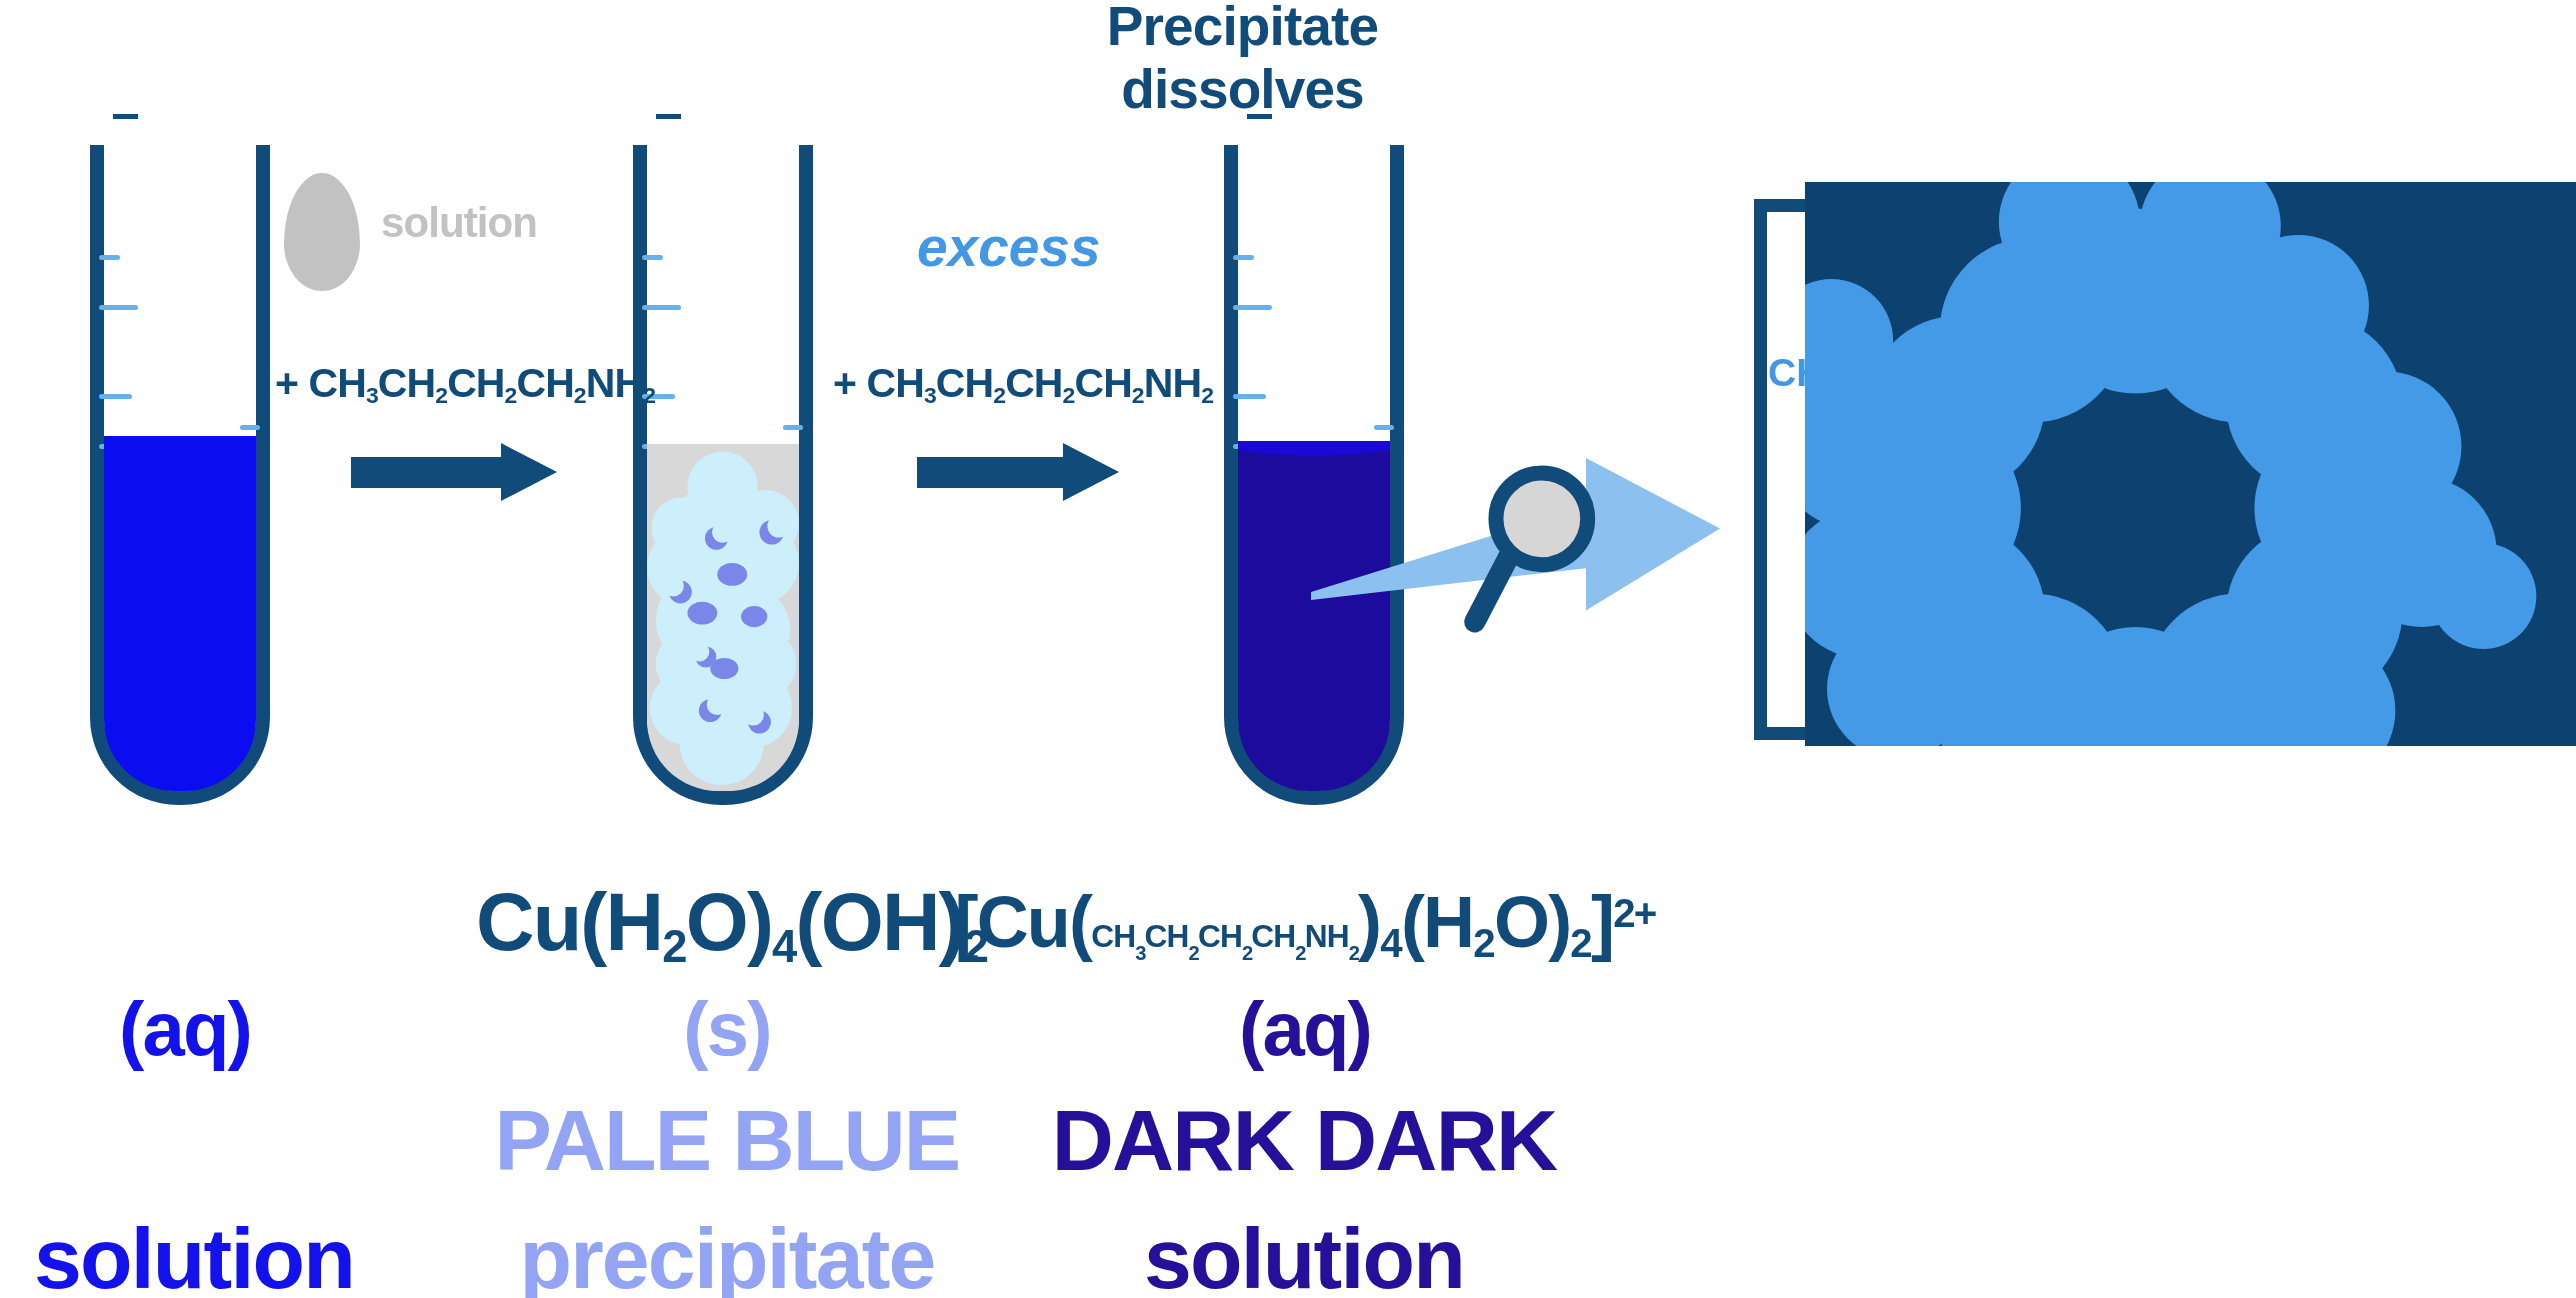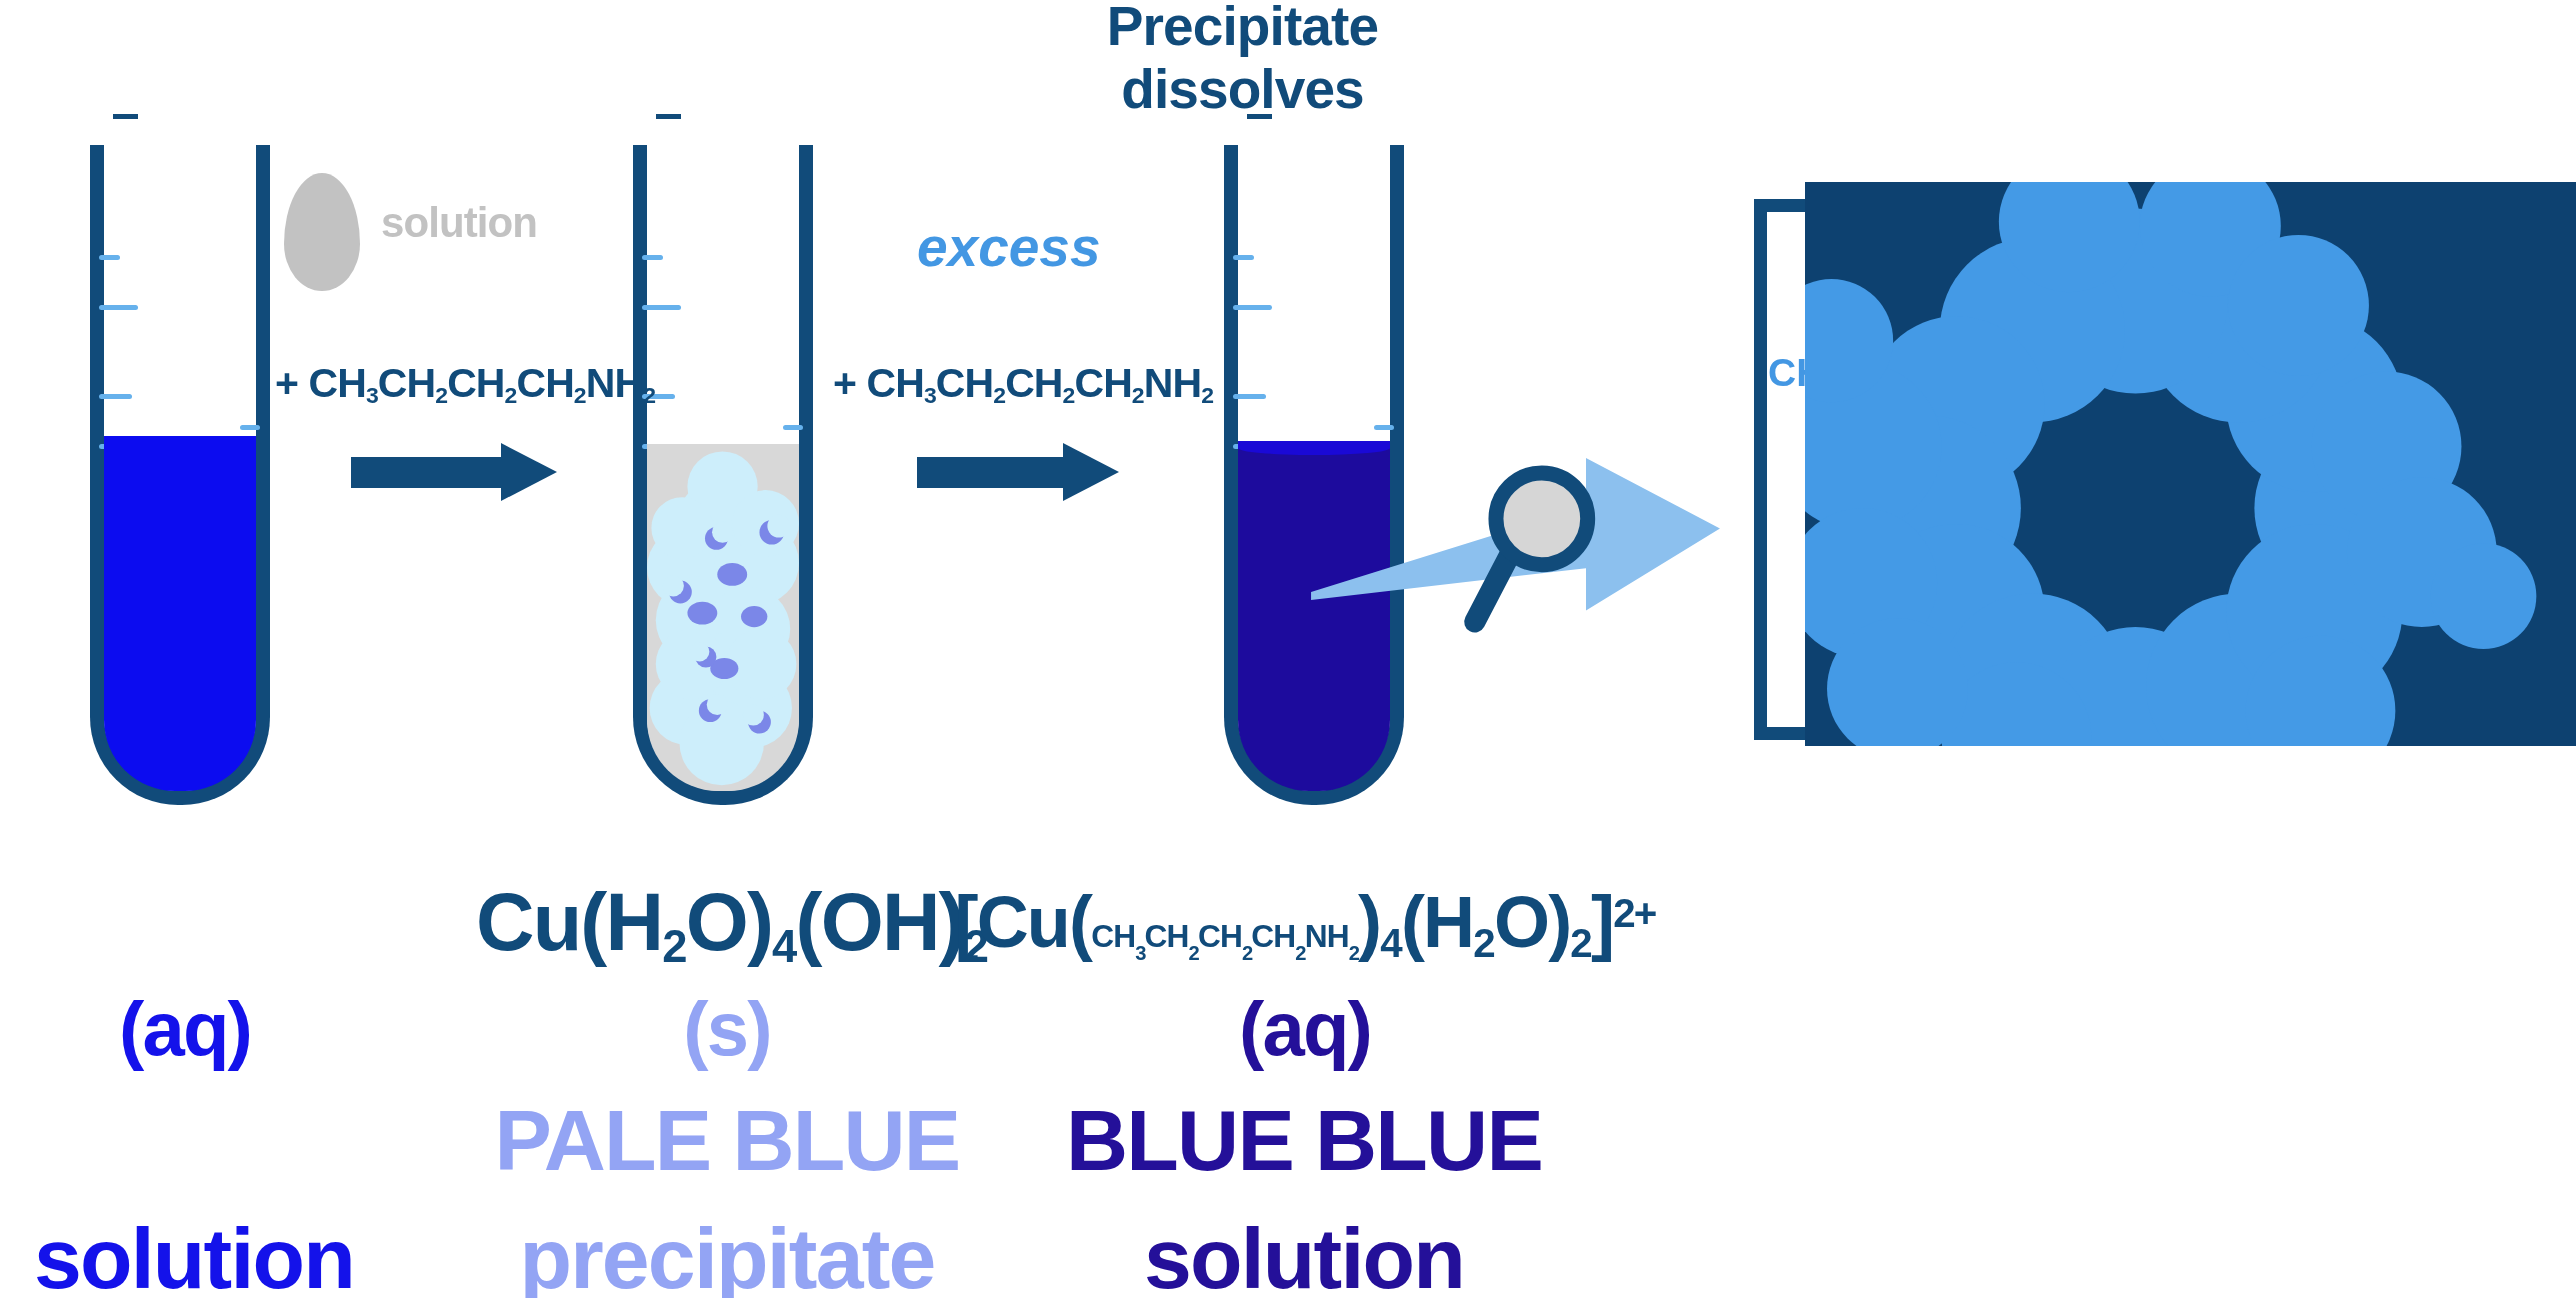--- a/index.html
+++ b/index.html
@@ -162,21 +162,21 @@
   <div class="state state1">(aq)</div>
   <div class="cname n1 row2">solution</div>
 
   <div class="formula f2"><span class="fp-n">Cu(H</span><span class="fp-s">2</span><span class="fp-n">O)</span><span class="fp-s">4</span><span class="fp-n">(OH)</span><span class="fp-s">2</span></div>
   <div class="state state2">(s)</div>
   <div class="cname n2 row1">PALE BLUE</div>
   <div class="cname n2 row2">precipitate</div>
 
   <div class="formula f3"><span class="fp-n">[Cu</span><span class="fp-p">(</span><span class="fp-m">CH</span><span class="fp-ms">3</span><span class="fp-m">CH</span><span class="fp-ms">2</span><span class="fp-m">CH</span><span class="fp-ms">2</span><span class="fp-m">CH</span><span class="fp-ms">2</span><span class="fp-m">NH</span><span class="fp-ms">2</span><span class="fp-p">)</span><span class="fp-s">4</span><span class="fp-n">(H</span><span class="fp-s">2</span><span class="fp-n">O)</span><span class="fp-s">2</span><span class="fp-n">]</span><span class="fp-u">2+</span></div>
   <div class="state state3">(aq)</div>
-  <div class="cname n3 row1">BLUE BLUE</div>
+  <div class="cname n3 row1">DARK DARK</div>
   <div class="cname n3 row2">solution</div>
 
   <svg class="wedge-svg" width="423" height="247" viewBox="0 0 480 280">
     <polygon fill="var(--sky)" points="8,212 320,115 320,60 472,140 320,233 320,185 8,221"></polygon>
   </svg>
 
   <div class="zoom-frame"></div>
   <div class="zoom-partial-label">CH</div>
   <div class="zoom-art">
     <svg width="771" height="564" viewBox="0 0 875 640">

